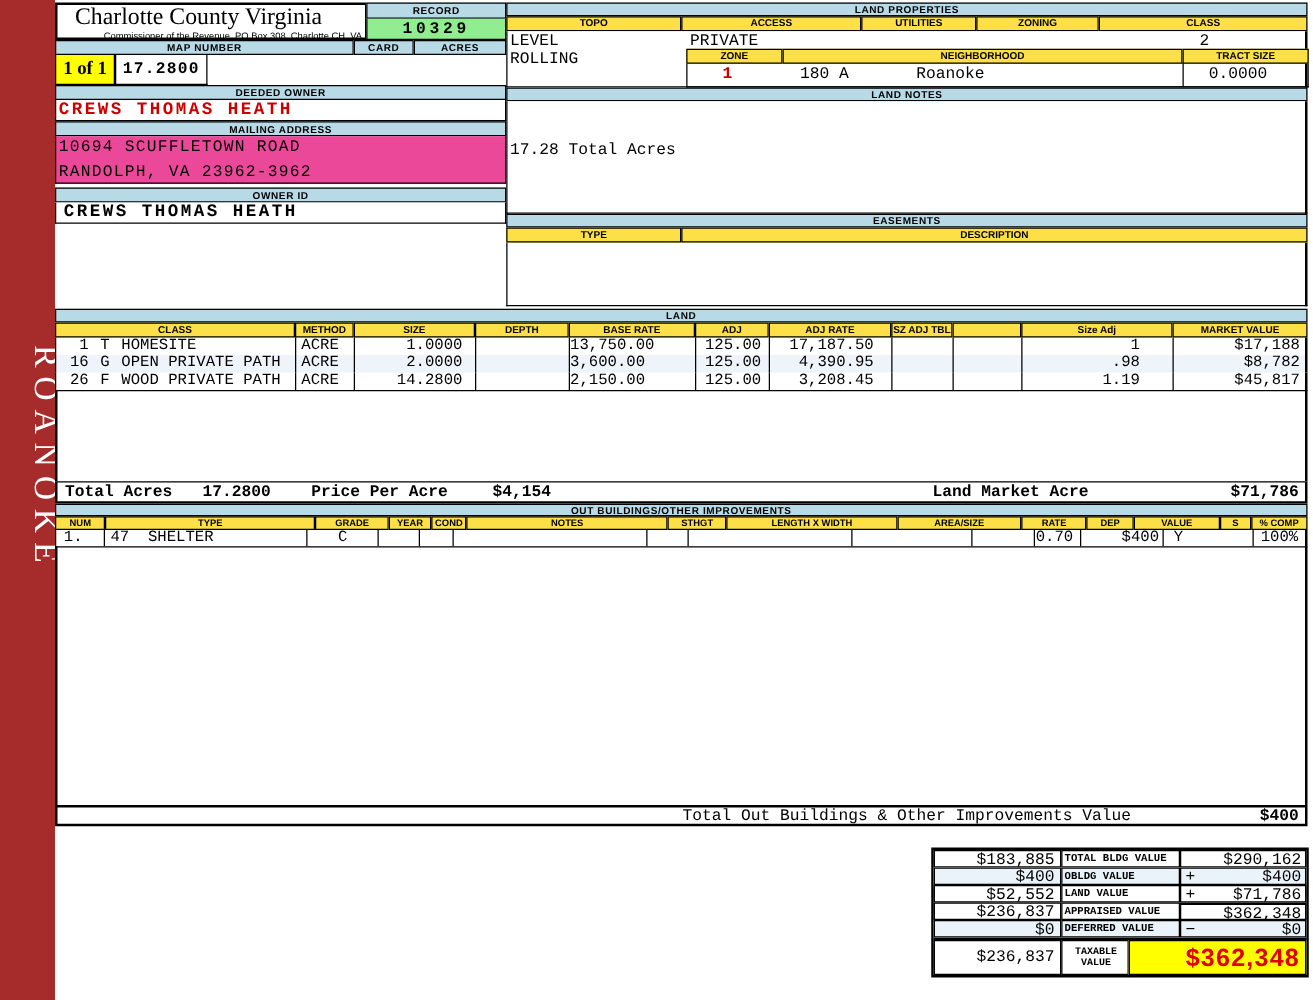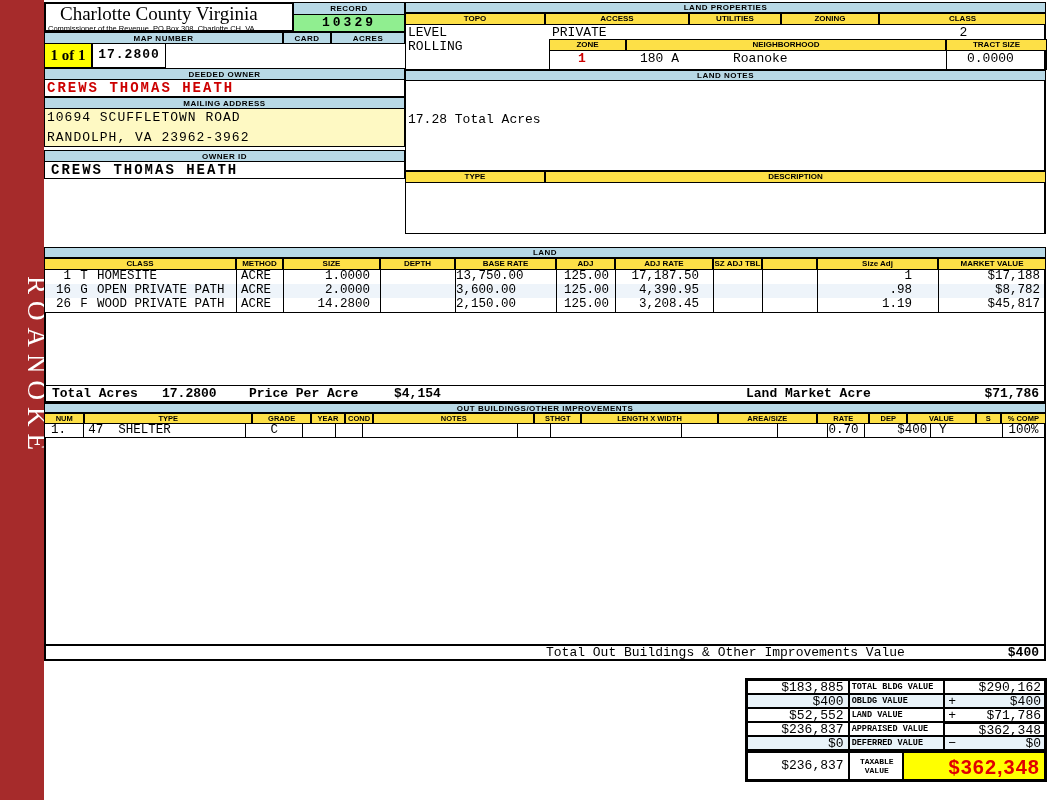--- a/index.html
+++ b/index.html
@@ -17,38 +17,38 @@
   .bluebar { background:#b8d9e6; border:1px solid #000; font-size:8px; font-weight:bold;
              text-align:center; line-height:10px; letter-spacing:.5px; }
   .hdrcell { background:#fde047; border:1px solid #000; font-size:8px; font-weight:bold;
              text-align:center; overflow:hidden; }
   .mono  { font-family:"Liberation Mono", monospace; }
 
   
   .tl { position:absolute; left:44px; top:2px; width:361px; }
   .title-box { position:absolute; left:0; top:0; width:249px; height:30px; border:2px solid #000; border-right:1px solid #000; background:#fff; }
   .county { font-family:"Liberation Serif", serif; font-size:19px; line-height:20px; padding-left:14px; white-space:nowrap; }
-  .subtitle { font-size:7.5px; padding-left:2px; white-space:nowrap; }
+  .subtitle { font-size:7.5px; padding-left:2px; white-space:nowrap;margin-left:35px; }
   .record-box { position:absolute; left:249px; top:0; width:112px; height:30px; }
   .record-hdr { height:13px; line-height:11px; }
   .record-val { height:17px; background:#90ee90; border:1px solid #000; border-top:none; text-align:center;
                 font-weight:bold; font-size:13px; line-height:15px; letter-spacing:3px; }
   .maprow-h { position:absolute; top:30px; left:0; width:361px; height:12px; display:flex; }
   .maprow-h div { line-height:11px; }
   .maprow-v { position:absolute; top:42px; left:0; width:361px; height:24px; display:flex; }
   .maprow-v > div { border:1px solid #000; border-top:none; text-align:center; }
   .mapnum { width:239px; background:#ffff00; font-family:"Liberation Serif", serif; font-weight:bold;
             font-size:19px; line-height:22px; white-space:pre; border-left-width:2px !important; }
   .cardv  { width:48px; background:#ffff00; font-family:"Liberation Serif", serif; font-weight:bold;
             font-size:15px; line-height:22px; }
   .acresv { width:74px; background:#fff; font-weight:bold; font-size:13px; line-height:22px; letter-spacing:1px; }
   .lblbar { position:absolute; left:0; width:361px; height:12px; line-height:11px; }
   .owner-val { position:absolute; left:0; width:361px; border:1px solid #000; border-top:none; background:#fff;
                font-weight:bold; font-size:14px; letter-spacing:2px; padding-left:2px; }
-  .addr-box { position:absolute; left:0; width:361px; height:38px; border:1px solid #000; border-top:none; background:#fef9c3;
+  .addr-box { position:absolute; left:0; width:361px; height:38px; border:1px solid #000; border-top:none; background:#ec4899;
               font-size:13px; letter-spacing:1px; }
 
   
   .tr { position:absolute; left:405px; top:2px; width:641px; }
   .lp-cols { display:flex; height:12px; }
   .lp-body { position:relative; height:45px; border-left:1px solid #000; border-right:2px solid #000; border-bottom:1px solid #000; background:#fff; font-size:13px; }
   .lp-body .v { position:absolute; font-family:"Liberation Mono", monospace; }
   .subtbl { position:absolute; left:143px; top:14px; width:498px; height:31px; }
   .subtbl .h { display:flex; height:12px; }
   .subtbl .vals { position:relative; height:19px; border:1px solid #000; border-top:none; font-size:13px; }
@@ -195,20 +195,21 @@
           <span style="position:absolute; left:396px; top:-1px; bottom:0; border-left:1px solid #000;"></span>
         </div>
       </div>
     </div>
 
     <div class="bluebar" style="height:11px">LAND NOTES</div>
     <div class="notes-box">
       <div class="mono" style="position:absolute; left:2px; top:31px; font-size:13px;">17.28 Total Acres</div>
     </div>
 
+    <div class="bluebar" style="height:11px">EASEMENTS</div>
     <div class="eas-cols">
       <div class="hdrcell" style="width:140px">TYPE</div>
       <div class="hdrcell" style="width:501px">DESCRIPTION</div>
     </div>
     <div class="eas-body"></div>
   </div>
 
   <div class="land">
     <div class="bluebar" style="height:11px">LAND</div>
 

